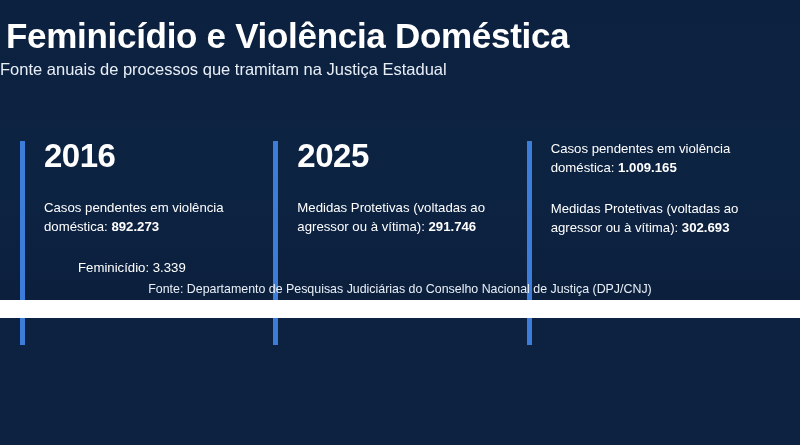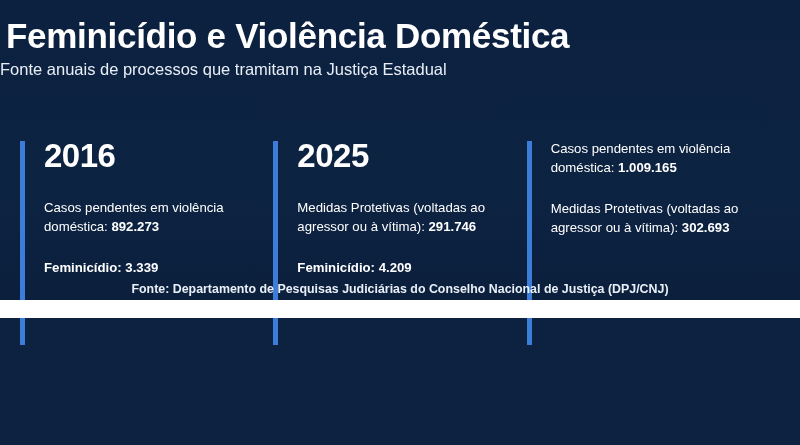--- a/index.html
+++ b/index.html
@@ -81,33 +81,33 @@
     font-size: 13.2px;
     line-height: 1.45;
     color: #ffffff;
     margin: 0 0 22px 0;
     max-width: 205px;
   }
   .stat .val {
     font-weight: bold;
   }
   .stat.femi {
-    font-weight: bold;
+    font-weight: normal;
     margin-top: 4px;
+    margin-left: 34px;
   }
   
   .footer {
     position: absolute;
     left: 0;
     right: 0;
     bottom: 22px;
     text-align: center;
     font-size: 12.4px;
     color: #e9eff7;
-    font-weight: bold;
   }
   .footer-rule {
     position: absolute;
     left: 0;
     right: 0;
     bottom: 0;
     height: 18px;
     background: #ffffff;
   }
 </style>
@@ -129,21 +129,20 @@
         <span>Casos pendentes em violência doméstica: </span><span class="val">892.273</span>
       </div>
       <div class="stat femi">Feminicídio: 3.339</div>
     </div>
 
     <div class="col">
       <div class="year">2025</div>
       <div class="stat">
         <span>Medidas Protetivas (voltadas ao agressor ou à vítima): </span><span class="val">291.746</span>
       </div>
-      <div class="stat femi">Feminicídio: 4.209</div>
     </div>
 
     <div class="col">
       <div class="stat">
         <span>Casos pendentes em violência doméstica: </span><span class="val">1.009.165</span>
       </div>
       <div class="stat">
         <span>Medidas Protetivas (voltadas ao agressor ou à vítima): </span><span class="val">302.693</span>
       </div>
     </div>

